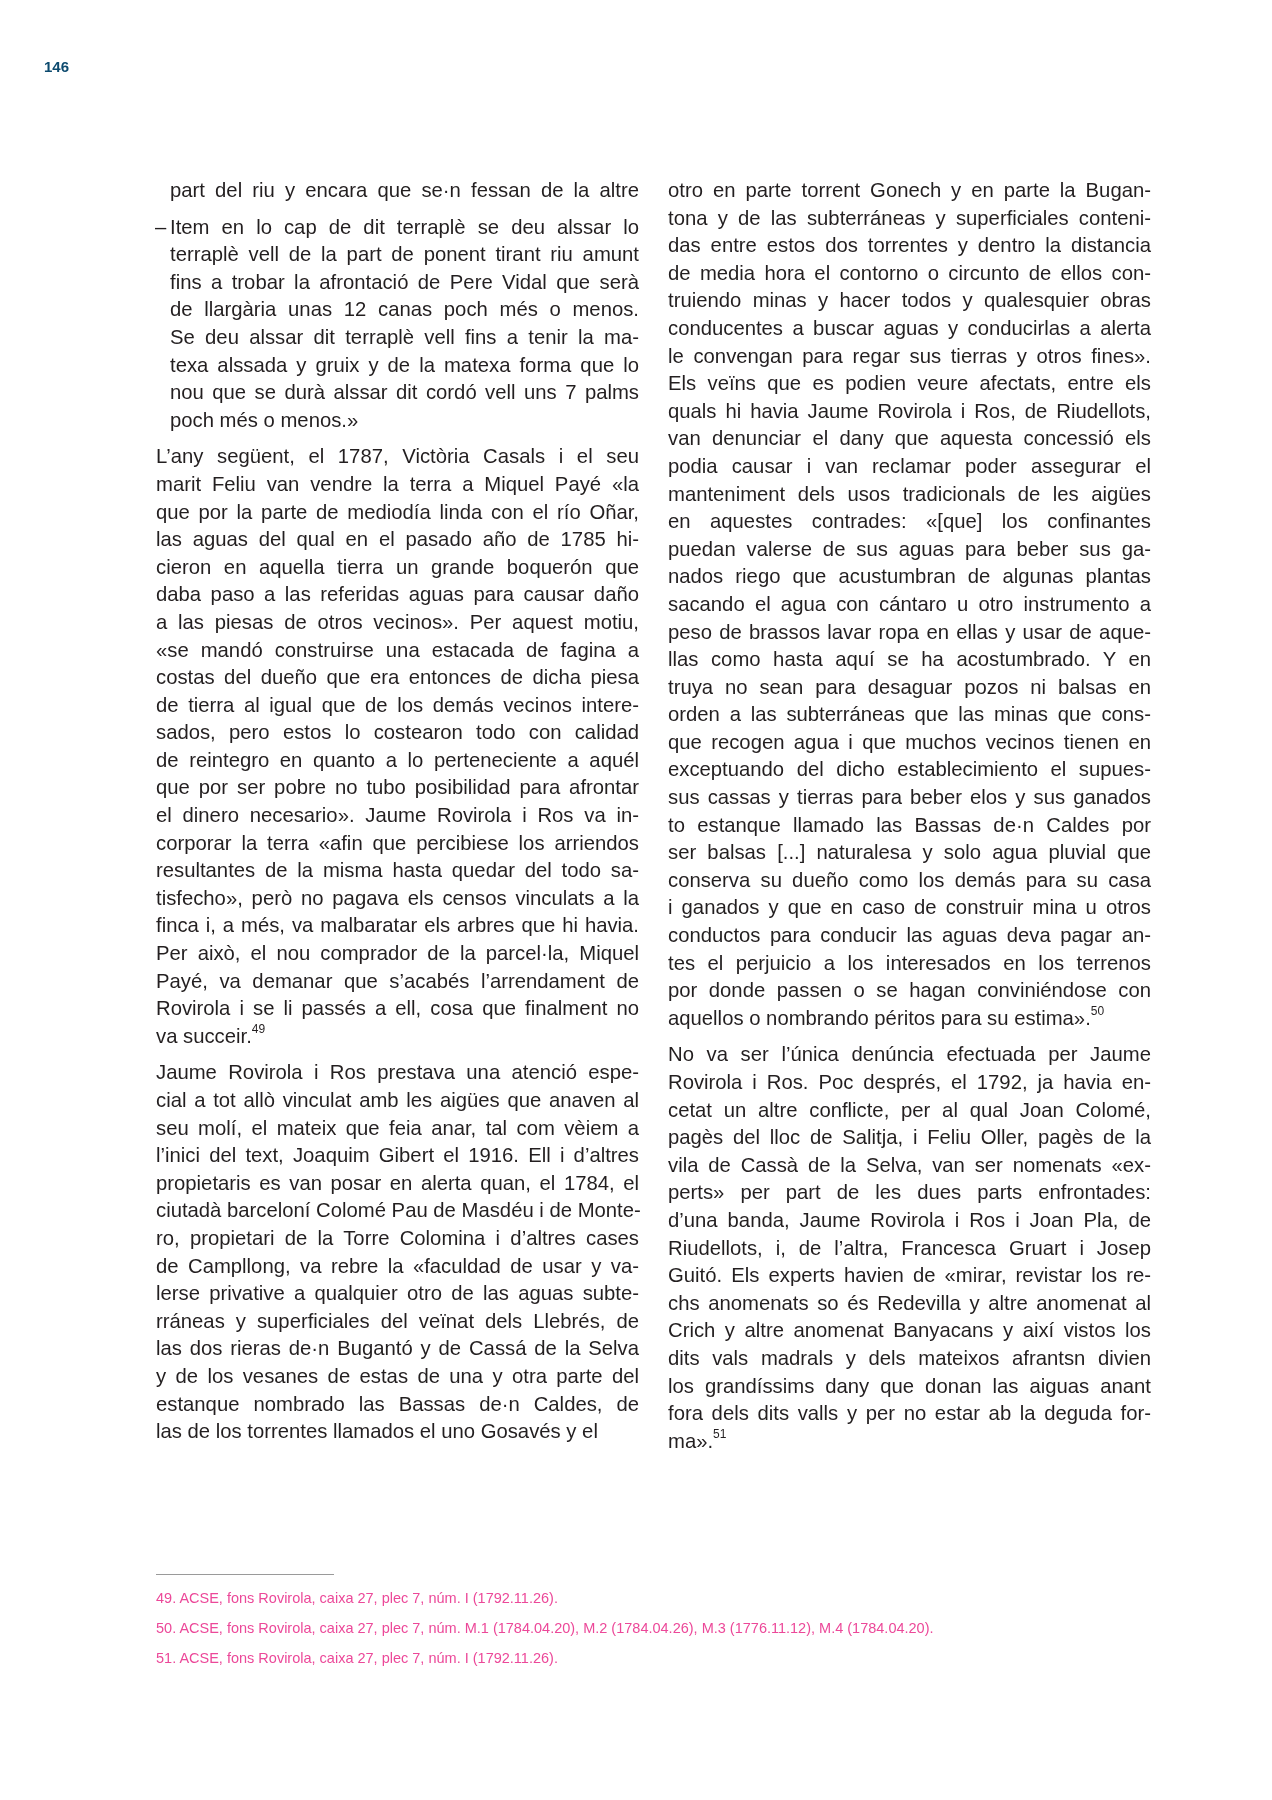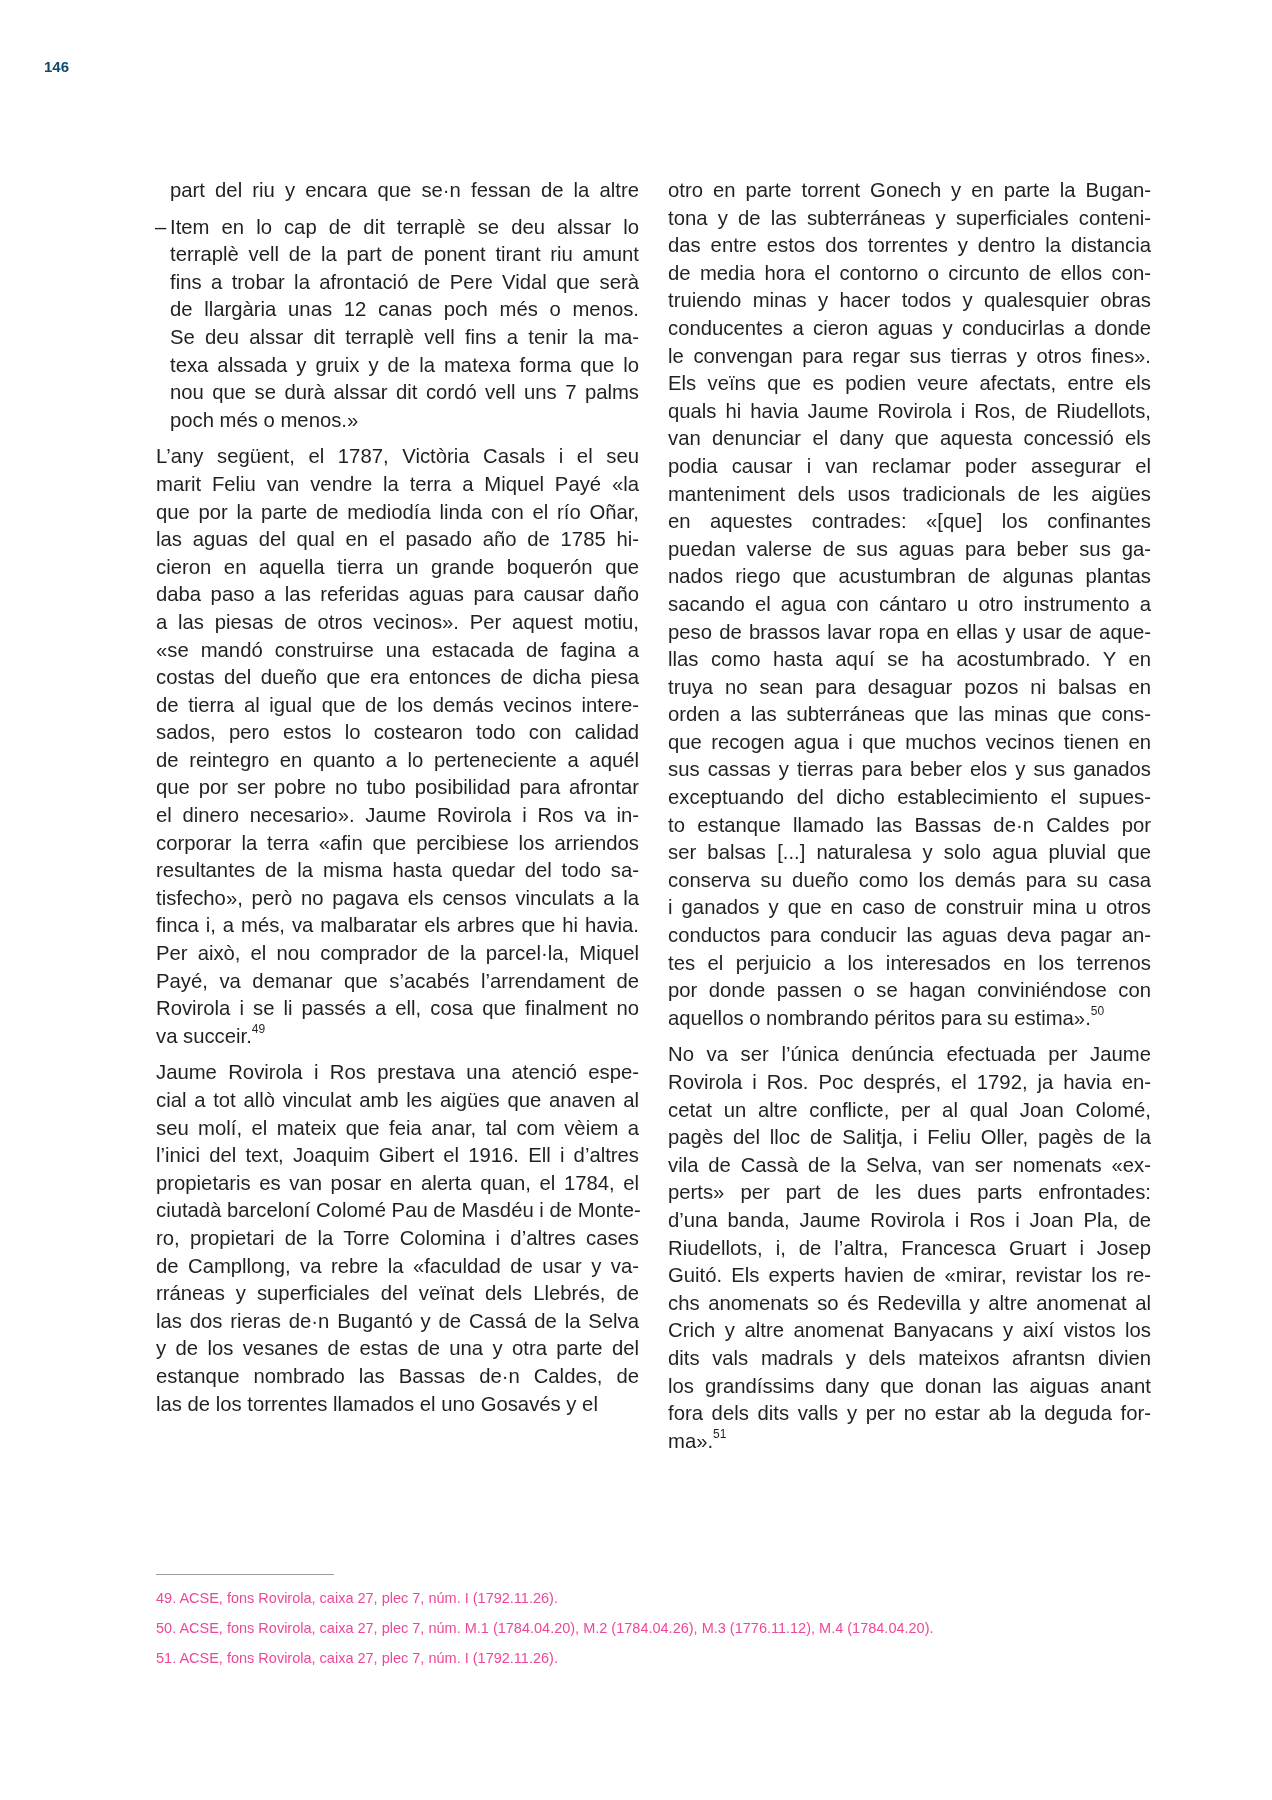--- a/index.html
+++ b/index.html
@@ -68,53 +68,54 @@
     </div>
   <div class="para" id="lp1">
       <span class="line">Jaume Rovirola i Ros prestava una atenció espe-</span>
       <span class="line">cial a tot allò vinculat amb les aigües que anaven al</span>
       <span class="line">seu molí, el mateix que feia anar, tal com vèiem a</span>
       <span class="line">l’inici del text, Joaquim Gibert el 1916. Ell i d’altres</span>
       <span class="line">propietaris es van posar en alerta quan, el 1784, el</span>
       <span class="line">ciutadà barceloní Colomé Pau de Masdéu i de Monte-</span>
       <span class="line">ro, propietari de la Torre Colomina i d’altres cases</span>
       <span class="line">de Campllong, va rebre la «faculdad de usar y va-</span>
+      <span class="line">lerse privative a qualquier otro de las aguas subte-</span>
       <span class="line">rráneas y superficiales del veïnat dels Llebrés, de</span>
       <span class="line">las dos rieras de·n Bugantó y de Cassá de la Selva</span>
       <span class="line">y de los vesanes de estas de una y otra parte del</span>
       <span class="line">estanque nombrado las Bassas de·n Caldes, de</span>
       <span class="line last">las de los torrentes llamados el uno Gosavés y el</span>
     </div>
 </div>
 
 <div class="column col-right">
   <div class="para" id="rp0">
       <span class="line">otro en parte torrent Gonech y en parte la Bugan-</span>
       <span class="line">tona y de las subterráneas y superficiales conteni-</span>
       <span class="line">das entre estos dos torrentes y dentro la distancia</span>
       <span class="line">de media hora el contorno o circunto de ellos con-</span>
       <span class="line">truiendo minas y hacer todos y qualesquier obras</span>
-      <span class="line">conducentes a cieron aguas y conducirlas a donde</span>
+      <span class="line">conducentes a buscar aguas y conducirlas a alerta</span>
       <span class="line">le convengan para regar sus tierras y otros fines».</span>
       <span class="line">Els veïns que es podien veure afectats, entre els</span>
       <span class="line">quals hi havia Jaume Rovirola i Ros, de Riudellots,</span>
       <span class="line">van denunciar el dany que aquesta concessió els</span>
       <span class="line">podia causar i van reclamar poder assegurar el</span>
       <span class="line">manteniment dels usos tradicionals de les aigües</span>
       <span class="line">en aquestes contrades: «[que] los confinantes</span>
       <span class="line">puedan valerse de sus aguas para beber sus ga-</span>
       <span class="line">nados riego que acustumbran de algunas plantas</span>
       <span class="line">sacando el agua con cántaro u otro instrumento a</span>
       <span class="line">peso de brassos lavar ropa en ellas y usar de aque-</span>
       <span class="line">llas como hasta aquí se ha acostumbrado. Y en</span>
       <span class="line">truya no sean para desaguar pozos ni balsas en</span>
       <span class="line">orden a las subterráneas que las minas que cons-</span>
       <span class="line">que recogen agua i que muchos vecinos tienen en</span>
+      <span class="line">exceptuando del dicho establecimiento el supues-</span>
       <span class="line">sus cassas y tierras para beber elos y sus ganados</span>
-      <span class="line">exceptuando del dicho establecimiento el supues-</span>
       <span class="line">to estanque llamado las Bassas de·n Caldes por</span>
       <span class="line">ser balsas [...] naturalesa y solo agua pluvial que</span>
       <span class="line">conserva su dueño como los demás para su casa</span>
       <span class="line">i ganados y que en caso de construir mina u otros</span>
       <span class="line">conductos para conducir las aguas deva pagar an-</span>
       <span class="line">tes el perjuicio a los interesados en los terrenos</span>
       <span class="line">por donde passen o se hagan conviniéndose con</span>
       <span class="line last">aquellos o nombrando péritos para su estima».<sup>50</sup></span>
     </div>
   <div class="para" id="rp1">

